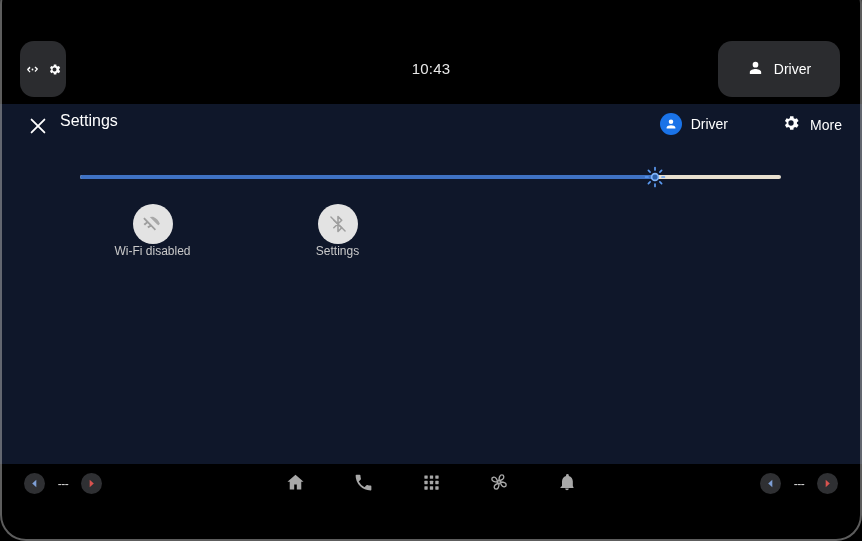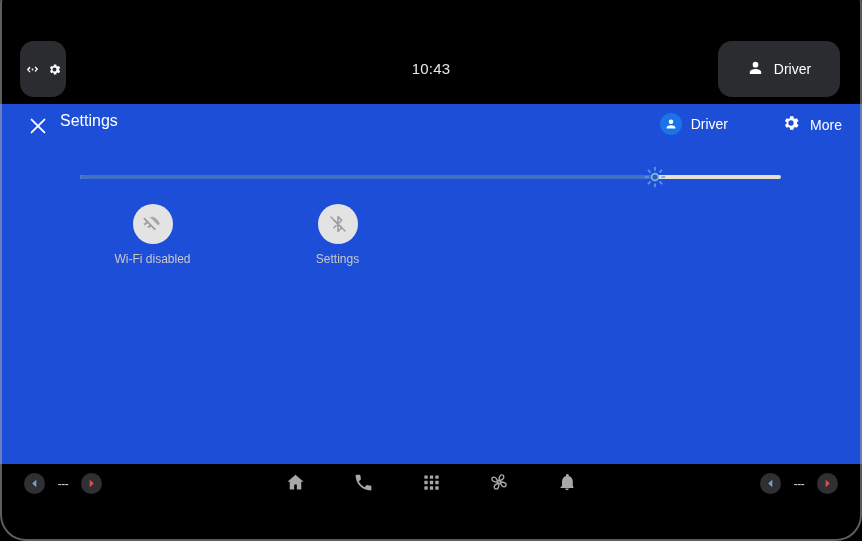--- a/index.html
+++ b/index.html
@@ -79,21 +79,21 @@
     color: #ffffff;
     font-size: 14px;
   }
 
   
   #qs-panel {
     position: absolute;
     left: 0; top: 104px;
     width: 862px;
     height: 360px;
-    background: #1d4ed8;
+    background: #0f172a;
     z-index: 9;
   }
   #qs-header {
     position: relative;
     height: 44px;
   }
   #qs-close {
     position: absolute;
     left: 27px; top: 11px;
     width: 22px; height: 22px;
@@ -172,21 +172,21 @@
     width: 862px;
     display: flex;
     padding-left: 60px;
     box-sizing: border-box;
   }
   .qs-tile {
     width: 185px;
     display: flex;
     flex-direction: column;
     align-items: center;
-    gap: 8px;
+    gap: 0;
   }
   .qs-tile-icon {
     width: 40px; height: 40px;
     border-radius: 50%;
     background: #e3e3e3;
     display: flex;
     align-items: center;
     justify-content: center;
   }
   .qs-tile-label {

